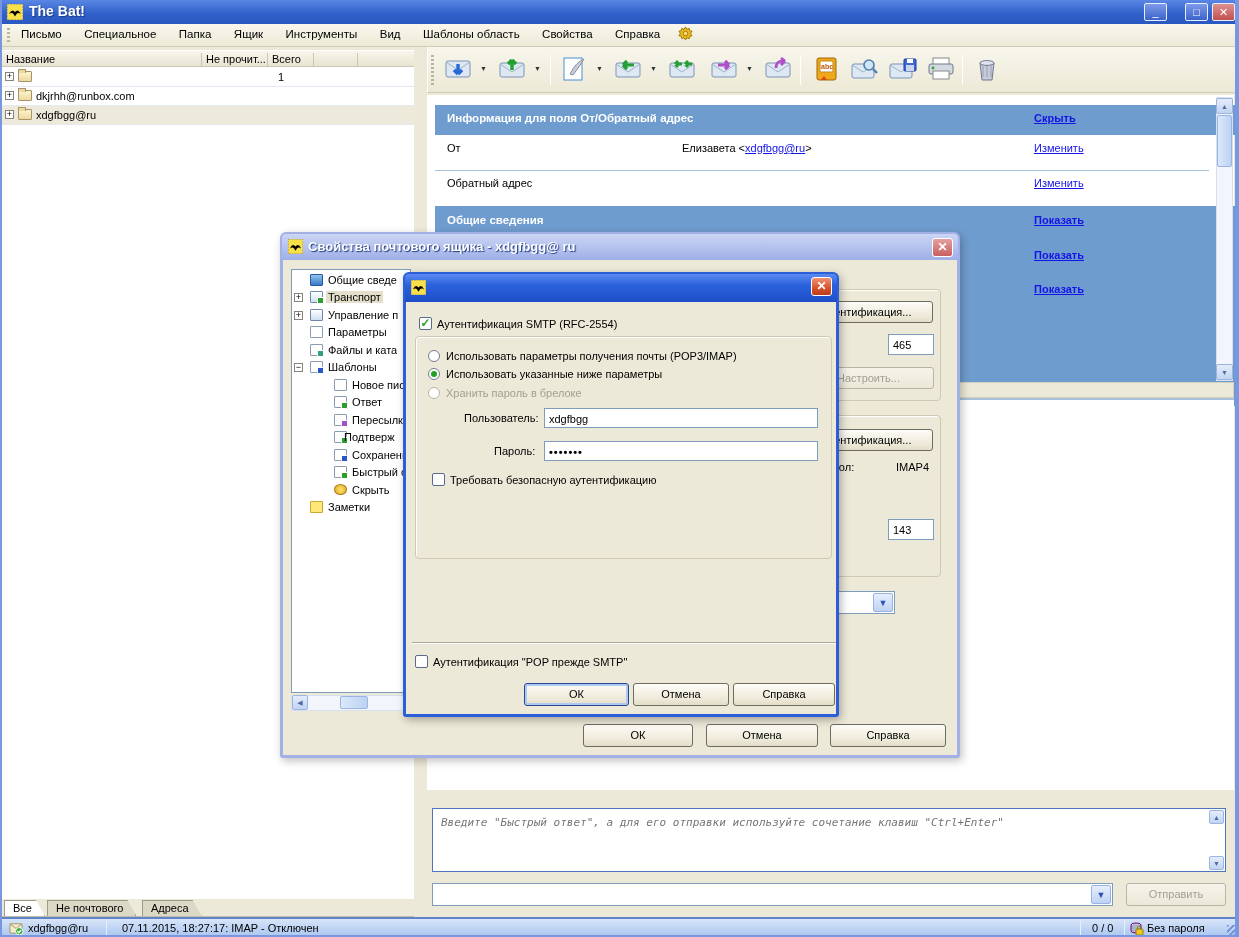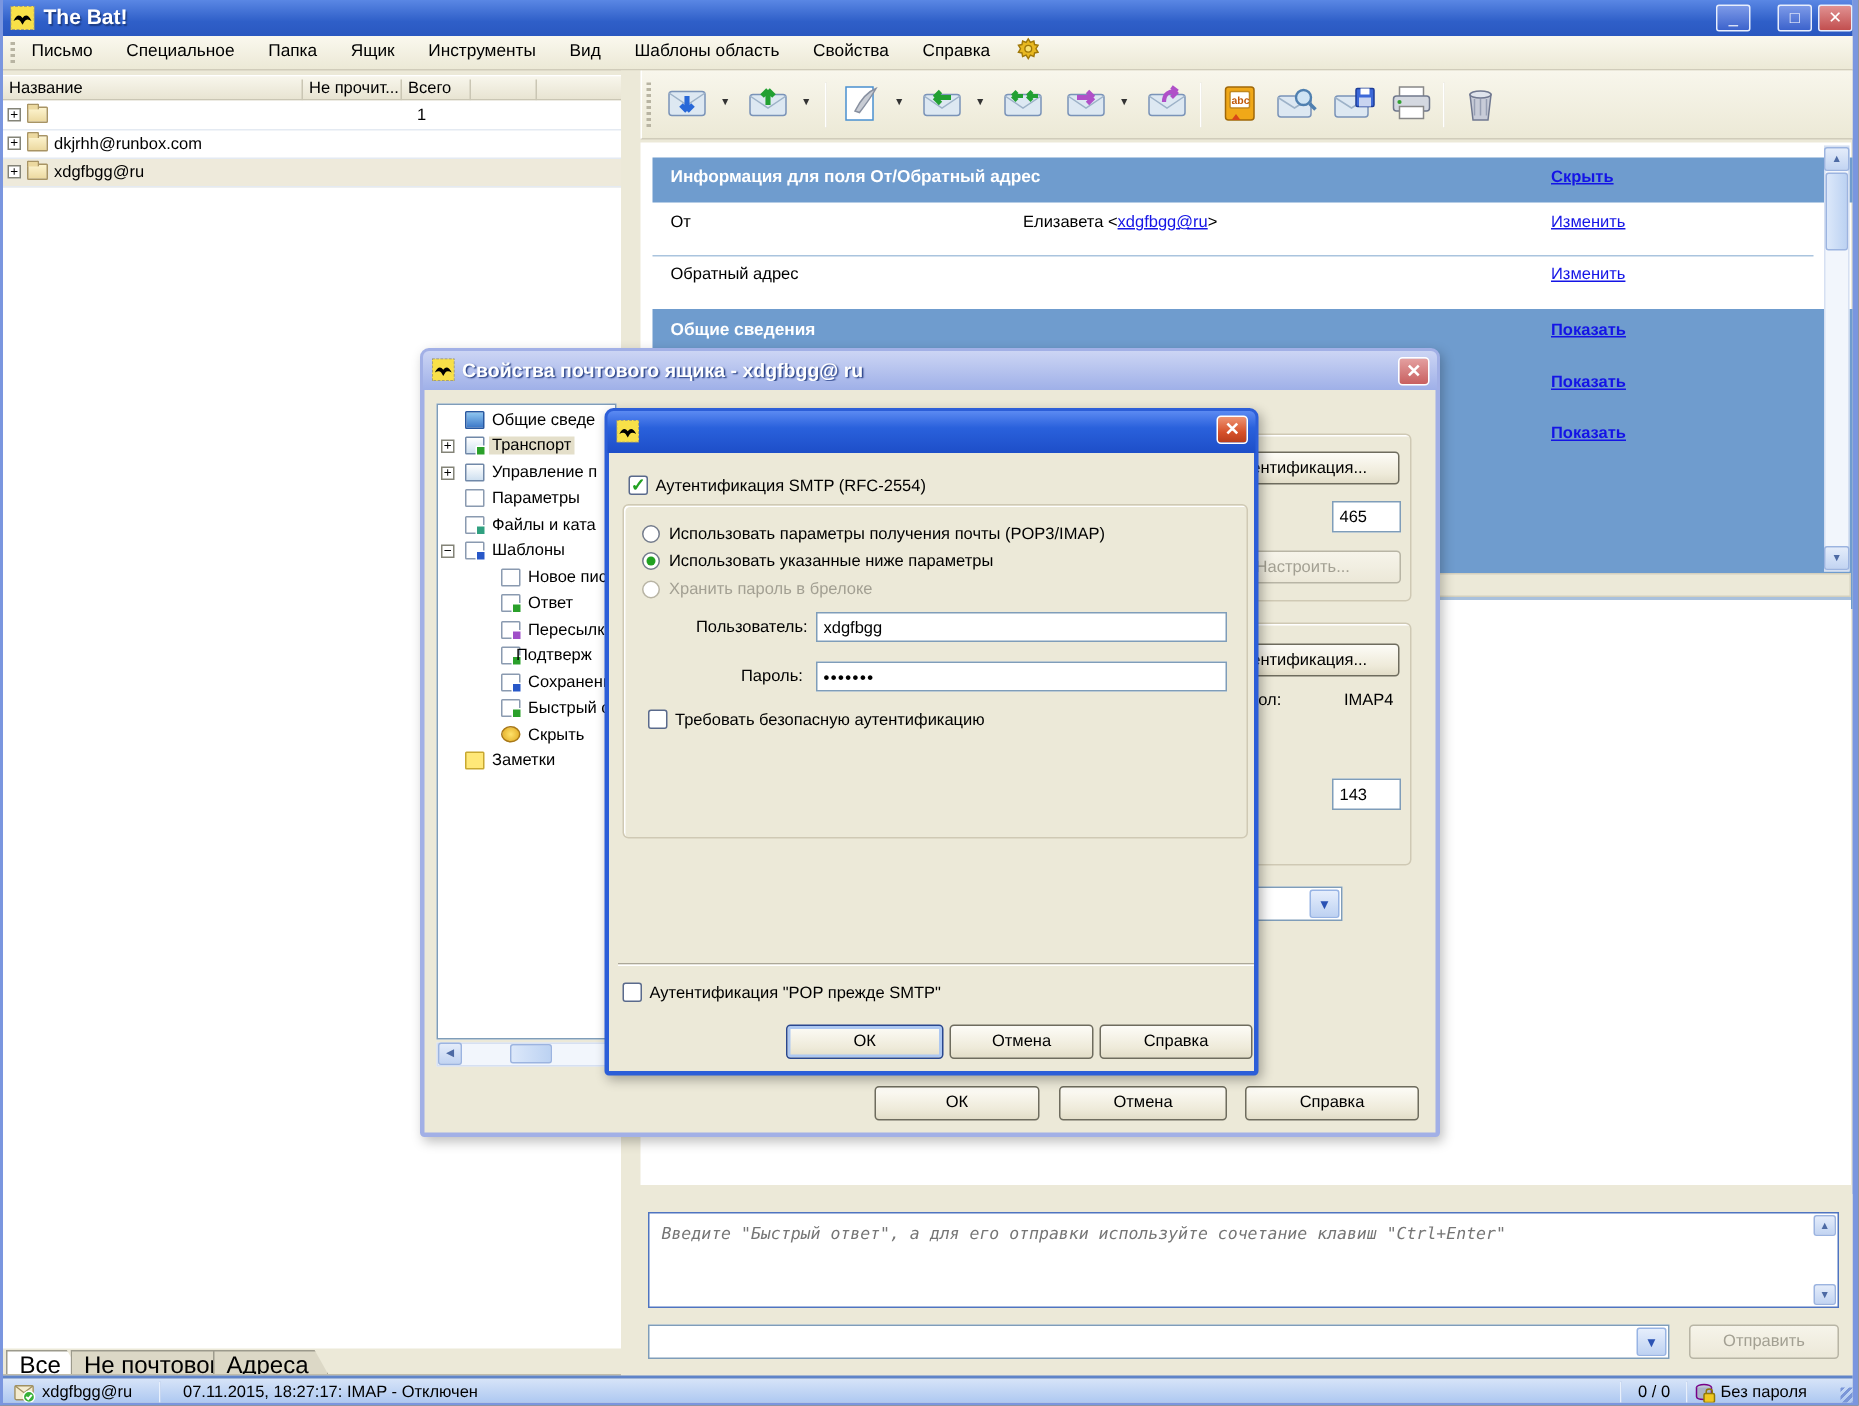--- a/index.html
+++ b/index.html
@@ -55,21 +55,21 @@
   #qrbox{position:absolute;left:5px;top:12px;width:794px;height:64px;background:#fff;border:1px solid #4f74c0;}
   #qrbox input{position:absolute;left:6px;top:6px;width:740px;border:none;outline:none;font-family:"DejaVu Sans Mono",monospace;font-style:italic;font-size:11px;color:#777;background:transparent;}
   #qrcombo{position:absolute;left:5px;top:87px;width:681px;height:23px;background:#fff;border:1px solid #7f9db9;}
   .comboarrow{position:absolute;right:1px;top:1px;width:20px;height:19px;background:linear-gradient(180deg,#e6eefc,#bed2f2);border:1px solid #98b4e4;border-radius:2px;color:#2a52b4;font-size:9px;text-align:center;line-height:18px;cursor:pointer;}
   .xpbtn{position:absolute;background:linear-gradient(180deg,#fdfcf7,#eeead9 70%,#e2ddc8);border:1px solid #6e6c5e;border-radius:3px;
          font-size:11px;color:#000;text-align:center;cursor:pointer;}
   .xpbtn.disabled{color:#a3a093;border-color:#b8b5a5;background:linear-gradient(180deg,#f6f4ea,#ece8d8);}
   .xpbtn.def{border-color:#29478f;box-shadow:inset 0 0 0 2px #adc8f2;}
   
   #tabsrow{left:0;top:899px;width:412px;height:18px;background:#ece9d8;border-bottom:1px solid #c0bcaa;}
-  .btab{position:absolute;top:1px;height:16px;padding:1px 12px 0 8px;font-size:16px;background:#dcd8c6;border:1px solid #9c9a8c;border-bottom:none;
+  .btab{position:absolute;top:1px;height:16px;padding:1px 12px 0 8px;font-size:11px;background:#dcd8c6;border:1px solid #9c9a8c;border-bottom:none;
         clip-path:polygon(0 0,calc(100% - 9px) 0,100% 100%,0 100%);cursor:pointer;}
   .btab.active{background:#fff;}
   #statusbar{left:0;top:917px;width:1239px;height:20px;background:linear-gradient(180deg,#d7e4f8,#a9c5f0);border-top:2px solid #5f84c8;font-size:11px;}
   .stsep{position:absolute;top:2px;width:1px;height:15px;background:#8aa6d8;border-right:1px solid #e8f0fc;}
   .sttxt{position:absolute;top:3px;font-size:11px;color:#000;white-space:nowrap;}
   
   .dlg{position:absolute;}
   #propsdlg{left:278px;top:232px;width:680px;height:526px;background:#ece9d8;border:3px solid #a2b0e6;border-radius:6px 6px 3px 3px;z-index:10;box-shadow:2px 3px 8px rgba(0,0,0,.25);}
   #propsdlg .dtitle{position:absolute;left:-1px;top:-1px;width:676px;height:26px;background:linear-gradient(180deg,#ccd5f4,#9fb0e8);border-radius:4px 4px 0 0;}
   #authdlg{left:401px;top:272px;width:436px;height:445px;background:#ece9d8;border:3px solid #2c5ed8;border-radius:6px 6px 3px 3px;z-index:20;box-shadow:2px 3px 8px rgba(0,0,0,.3);}

